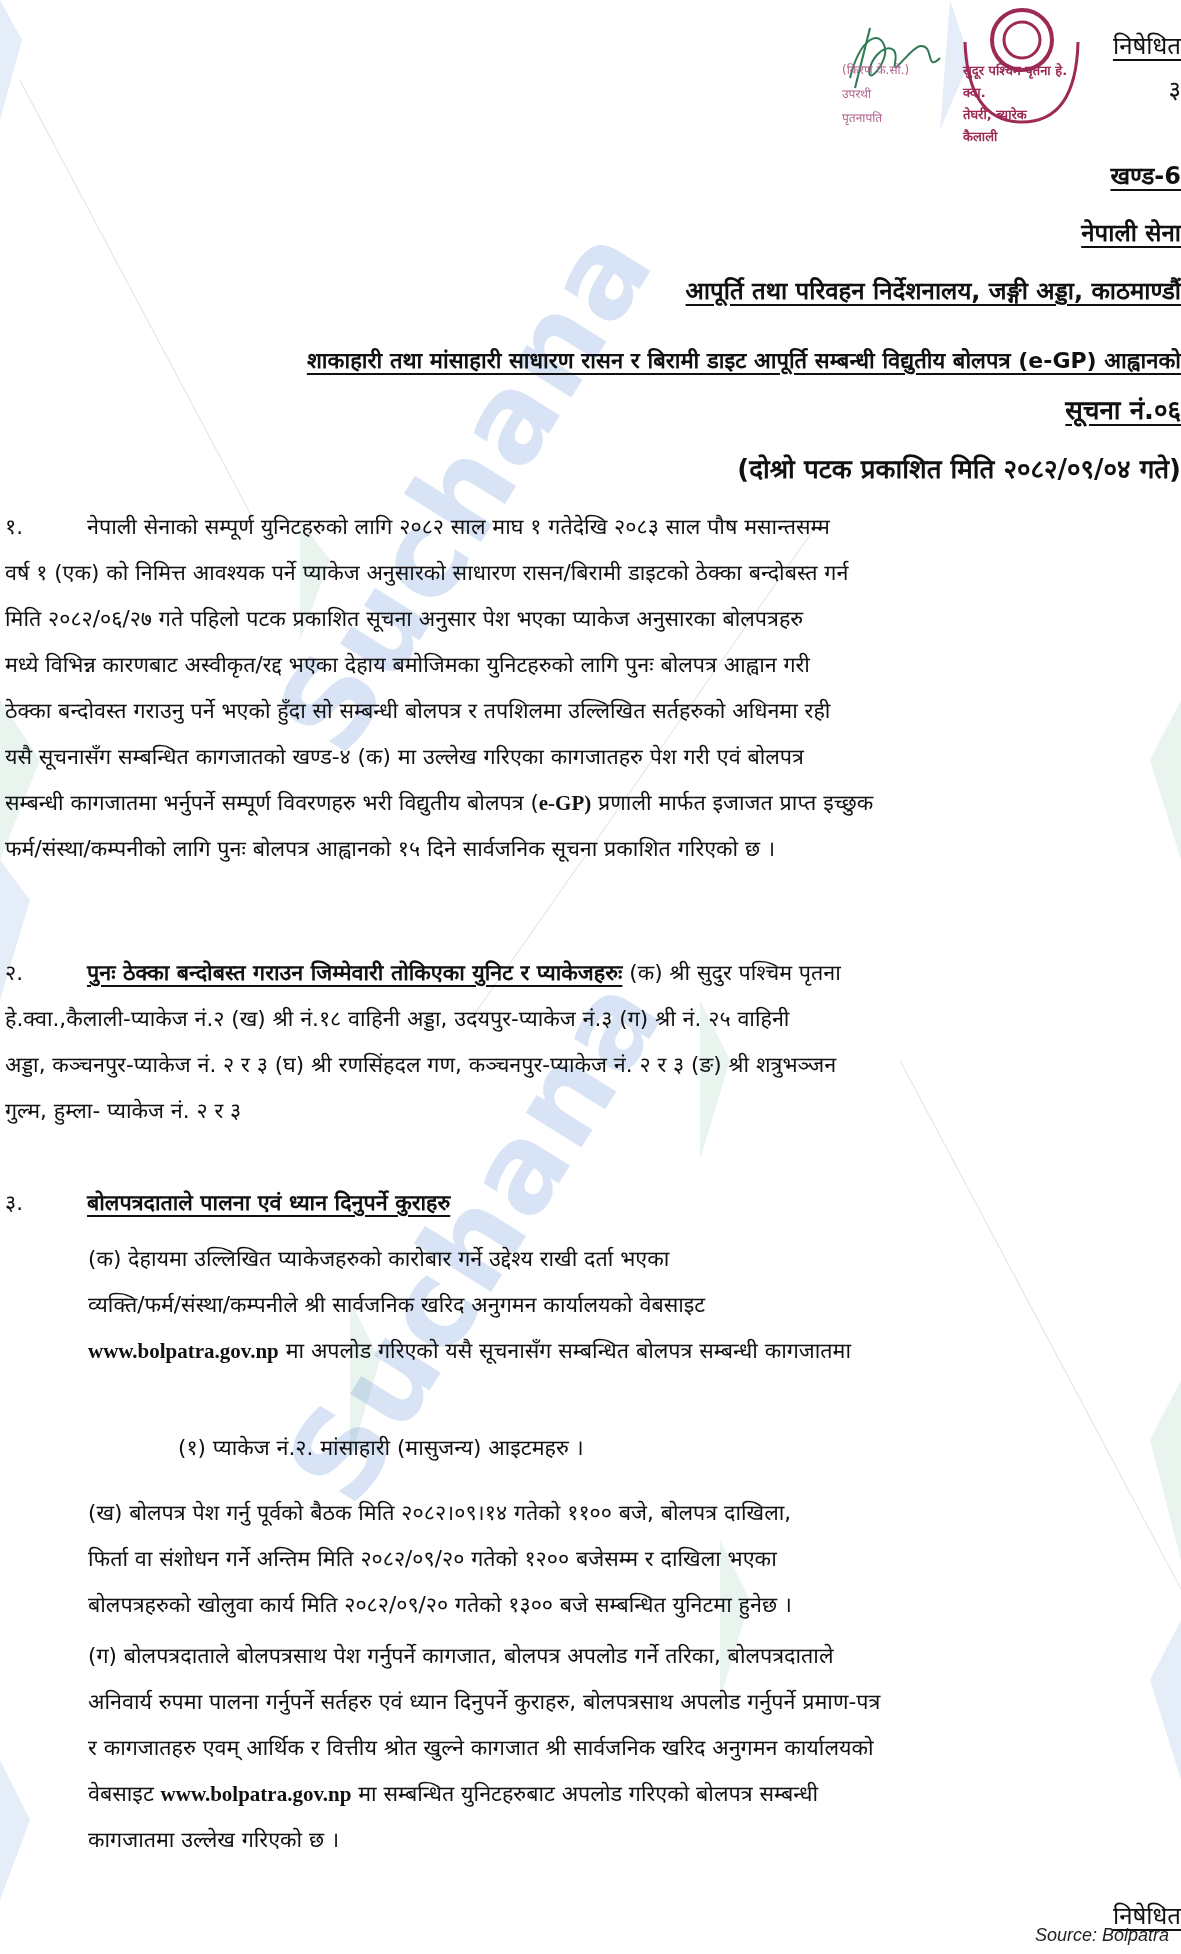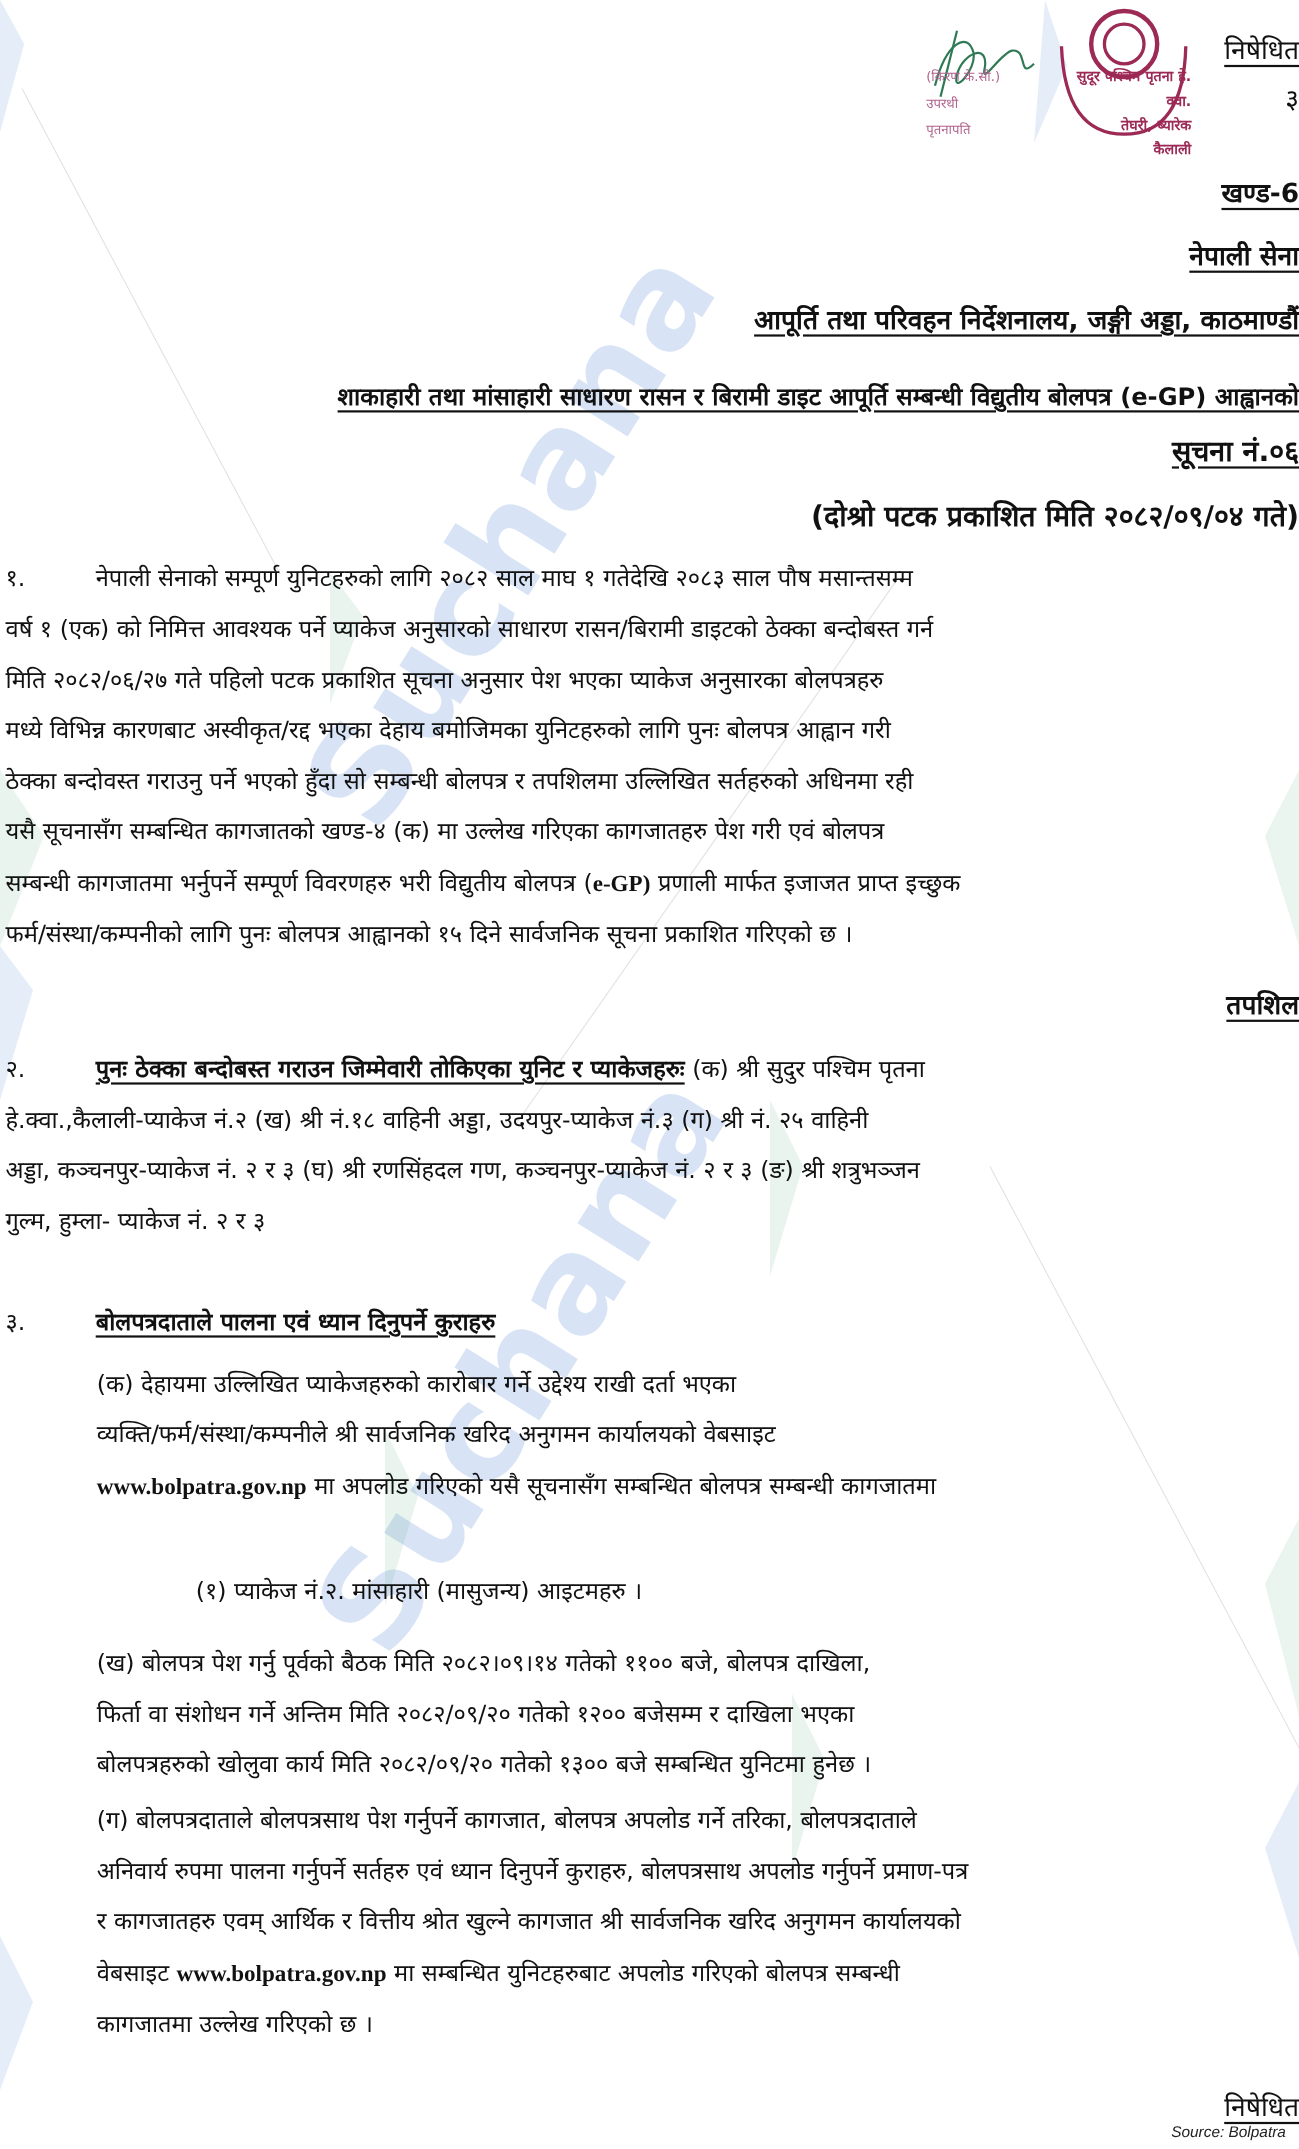--- a/index.html
+++ b/index.html
@@ -31,23 +31,23 @@
   }
   .para .line { display: block; white-space: nowrap; }
   .num { display: inline-block; width: 82px; }
   .indent-block { left: 88px; width: 1060px; }
   .en-bold { font-family: "Liberation Serif", serif; font-weight: bold; font-size: 21px; margin-top: 16px; }
 
   
   .sig { position: absolute; left: 840px; top: 18px; width: 110px; height: 120px; }
   .sig-text { position: absolute; left: 842px; top: 58px; color: #b0648f; font-size: 12px; line-height: 24px; }
   .stamp { position: absolute; left: 960px; top: 2px; width: 125px; height: 125px; }
-  .stamp-text { position: absolute; left: 963px; top: 60px; width: 120px; text-align: right; color: #9c2a55; font-size: 13px; line-height: 22px; font-weight: bold; }
+  .stamp-text { position: absolute; left: 963px; top: 60px; width: 120px; text-align: left; color: #9c2a55; font-size: 13px; line-height: 22px; font-weight: bold; }
 
-  .source { position: absolute; right: 12px; bottom: 8px; font-style: italic; font-size: 14px; color: #222; font-family: "Liberation Sans", sans-serif; }
+  .source { position: absolute; right: 12px; bottom: 8px; font-style: italic; font-size: 18px; color: #222; font-family: "Liberation Sans", sans-serif; }
 </style>
 </head>
 <body>
 
 <div class="page">
 
   <svg class="bgshape" style="left:0;top:0" width="1181" height="1954">
     <polygon points="0,0 22,40 0,120" fill="#3a78d0"></polygon>
     <polygon points="0,700 40,760 0,860" fill="#58b07a"></polygon>
     <polygon points="0,860 30,900 0,1000" fill="#3a78d0"></polygon>
@@ -102,21 +102,20 @@
     <span class="line"><span class="num">१.</span><span>नेपाली सेनाको सम्पूर्ण युनिटहरुको लागि २०८२ साल माघ १ गतेदेखि २०८३ साल पौष मसान्तसम्म</span></span>
     <span class="line">वर्ष १ (एक) को निमित्त आवश्यक पर्ने प्याकेज अनुसारको साधारण रासन/बिरामी डाइटको ठेक्का बन्दोबस्त गर्न</span>
     <span class="line">मिति २०८२/०६/२७ गते पहिलो पटक प्रकाशित सूचना अनुसार पेश भएका प्याकेज अनुसारका बोलपत्रहरु</span>
     <span class="line">मध्ये  विभिन्न कारणबाट अस्वीकृत/रद्द भएका देहाय बमोजिमका युनिटहरुको लागि पुनः बोलपत्र आह्वान गरी</span>
     <span class="line">ठेक्का बन्दोवस्त गराउनु पर्ने भएको हुँदा सो सम्बन्धी बोलपत्र र तपशिलमा उल्लिखित सर्तहरुको अधिनमा रही</span>
     <span class="line">यसै सूचनासँग सम्बन्धित कागजातको खण्ड-४ (क) मा उल्लेख गरिएका कागजातहरु पेश गरी एवं बोलपत्र</span>
     <span class="line"><span>सम्बन्धी कागजातमा भर्नुपर्ने सम्पूर्ण विवरणहरु भरी विद्युतीय बोलपत्र (</span><span class="en-bold">e-GP)</span><span> प्रणाली मार्फत इजाजत प्राप्त इच्छुक</span></span>
     <span class="line">फर्म/संस्था/कम्पनीको लागि पुनः बोलपत्र आह्वानको १५ दिने सार्वजनिक सूचना प्रकाशित गरिएको छ ।</span>
   </div>
 
-  <div class="center title bold u" style="top:896px">तपशिल</div>
 
   <div class="para" style="left:5px;top:950px;width:1155px">
     <span class="line"><span class="num">२.</span><span class="bold u">पुनः ठेक्का बन्दोबस्त गराउन जिम्मेवारी तोकिएका युनिट र प्याकेजहरुः</span><span> (क) श्री सुदुर पश्चिम पृतना</span></span>
     <span class="line">हे.क्वा.,कैलाली-प्याकेज नं.२ (ख) श्री नं.१८ वाहिनी अड्डा, उदयपुर-प्याकेज नं.३ (ग) श्री नं. २५ वाहिनी</span>
     <span class="line">अड्डा, कञ्चनपुर-प्याकेज नं. २ र ३  (घ) श्री रणसिंहदल गण, कञ्चनपुर-प्याकेज नं. २ र ३ (ङ) श्री शत्रुभञ्जन</span>
     <span class="line">गुल्म, हुम्ला- प्याकेज नं. २ र ३</span>
   </div>
 
   <div class="para" style="left:5px;top:1180px;width:1155px">
     <span class="line"><span class="num">३.</span><span class="bold u">बोलपत्रदाताले पालना एवं ध्यान दिनुपर्ने कुराहरु</span></span>

